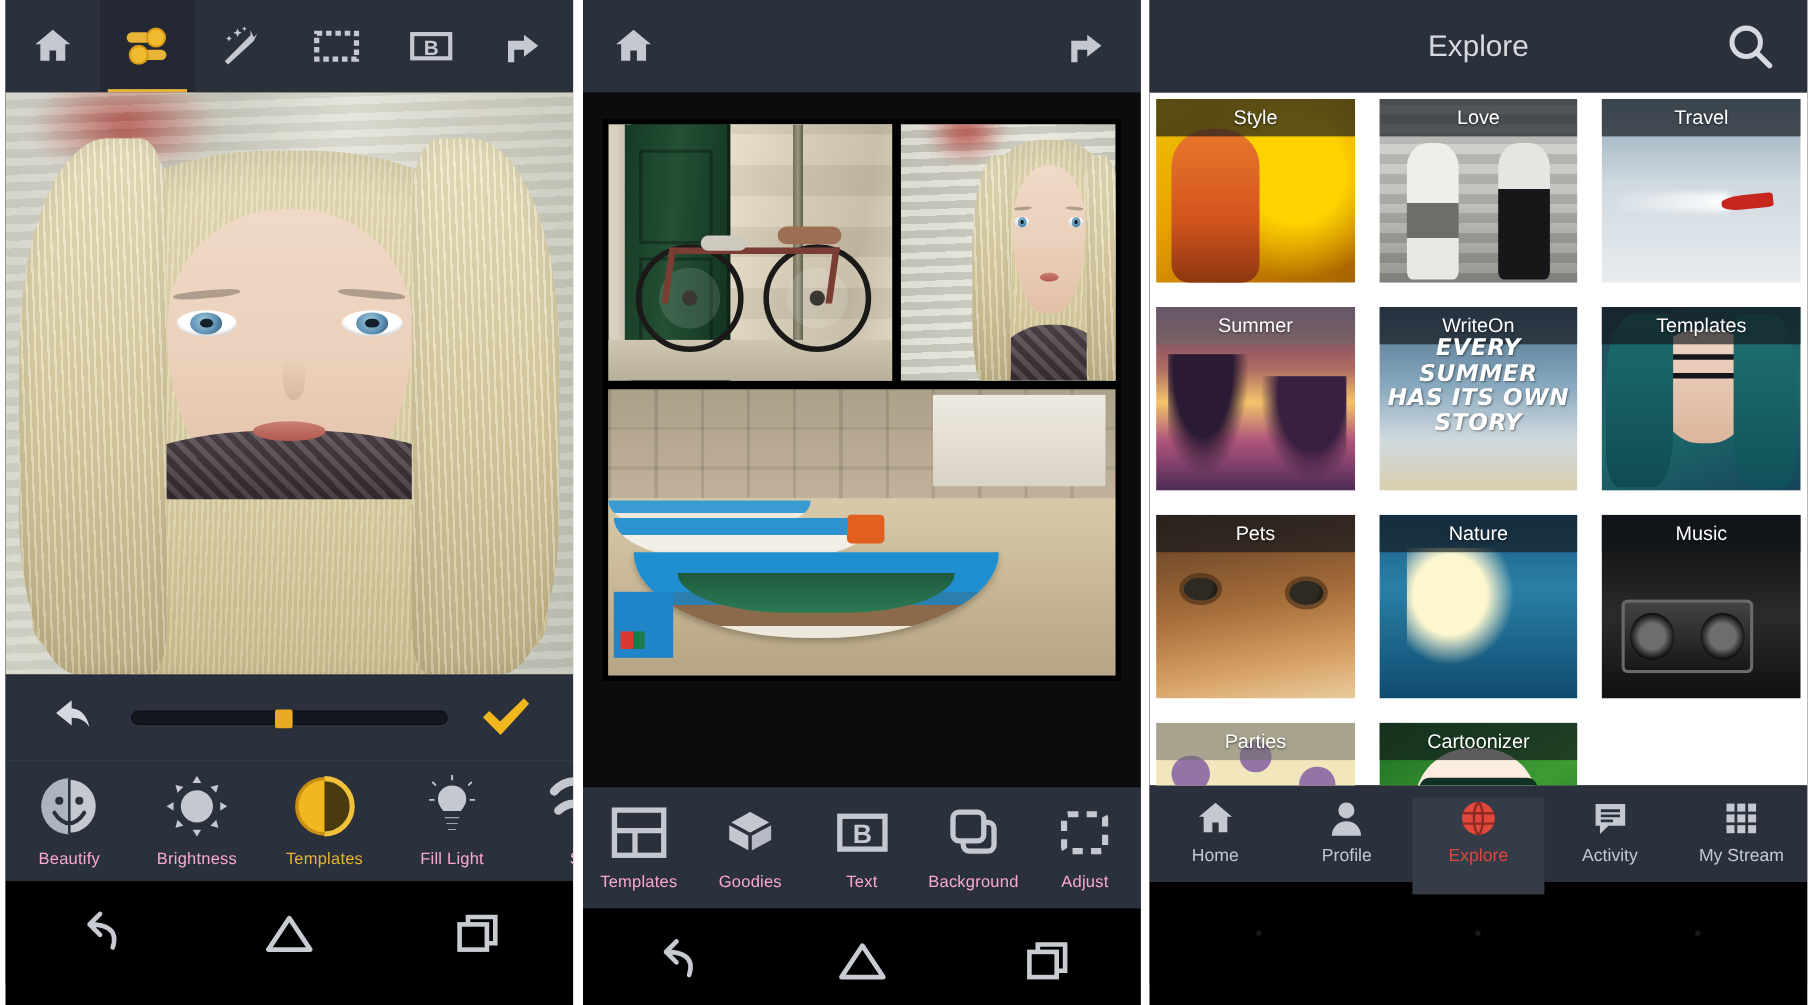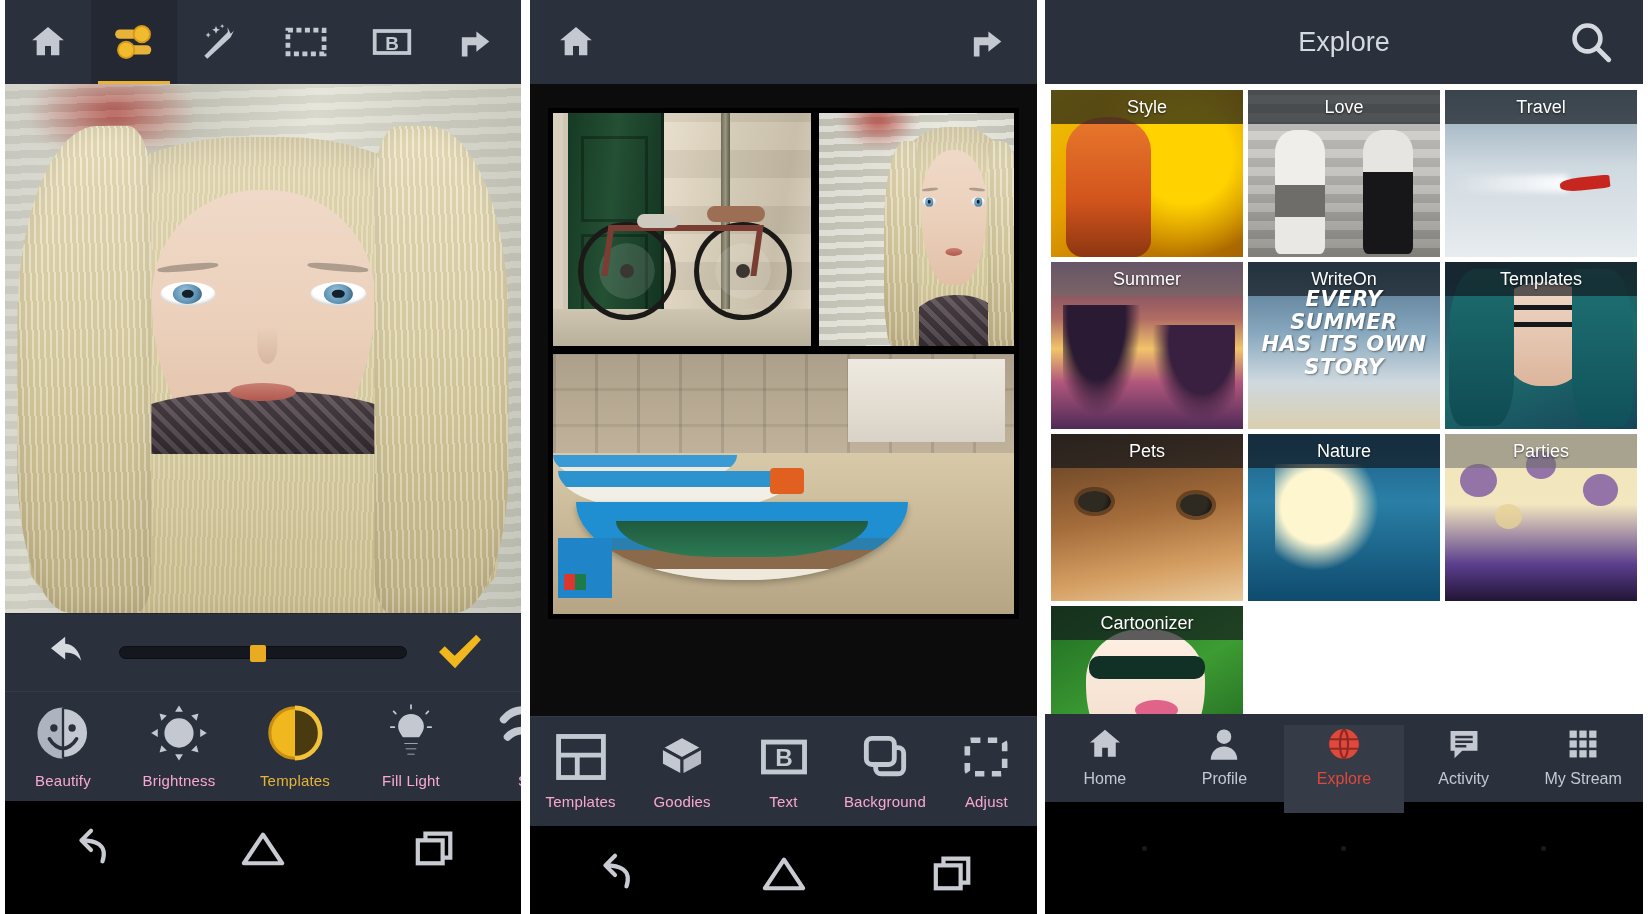--- a/index.html
+++ b/index.html
@@ -226,21 +226,21 @@
     height:84px; background:#2b313c; display:flex; align-items:center;
     justify-content:center; position:relative;
   }
   .p3-title{ color:#d6dae0; font-size:27px; font-weight:400; }
   .p3-search{ position:absolute; right:26px; top:50%; transform:translateY(-50%);
     width:52px; height:52px; display:flex; align-items:center; justify-content:center; }
 
   .grid{
     height:630px; background:#fff; padding:6px 6px 0 6px;
     display:grid; grid-template-columns:repeat(3,1fr);
-    grid-auto-rows:167px; gap:5px; overflow:hidden;
+    grid-auto-rows:167px; gap:22px; overflow:hidden;
   }
   .tile{ position:relative; overflow:hidden; }
   .tile .cap{
     position:absolute; left:0; right:0; top:0; height:34px;
     display:flex; align-items:center; justify-content:center;
     color:#fff; font-size:18px; text-shadow:0 1px 2px rgba(0,0,0,.65);
     background:rgba(30,34,40,.55); z-index:3;
   }
   .tile .cap.light{ background:rgba(110,110,108,.55); }
   .tile .cap.dark{ background:rgba(18,22,28,.68); }
@@ -698,20 +698,26 @@
         <div class="cap dark">Pets</div>
       </div>
 
       <div class="tile">
         <div class="bg art-nature">
           <div class="cloud"></div>
         </div>
         <div class="cap dark">Nature</div>
       </div>
 
+      <div class="tile">
+        <div class="bg art-music">
+          <div class="boom"></div>
+        </div>
+        <div class="cap dark">Music</div>
+      </div>
 
       <div class="tile">
         <div class="bg art-parties">
           <div class="b1"></div>
             <div class="b2"></div>
             <div class="b3"></div>
             <div class="b4"></div>
         </div>
         <div class="cap light">Parties</div>
       </div>

